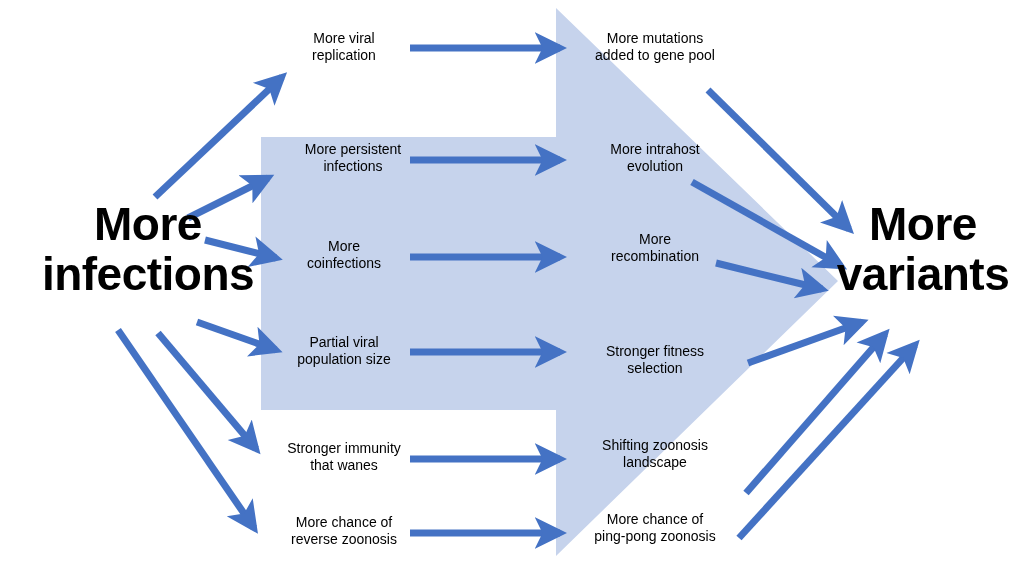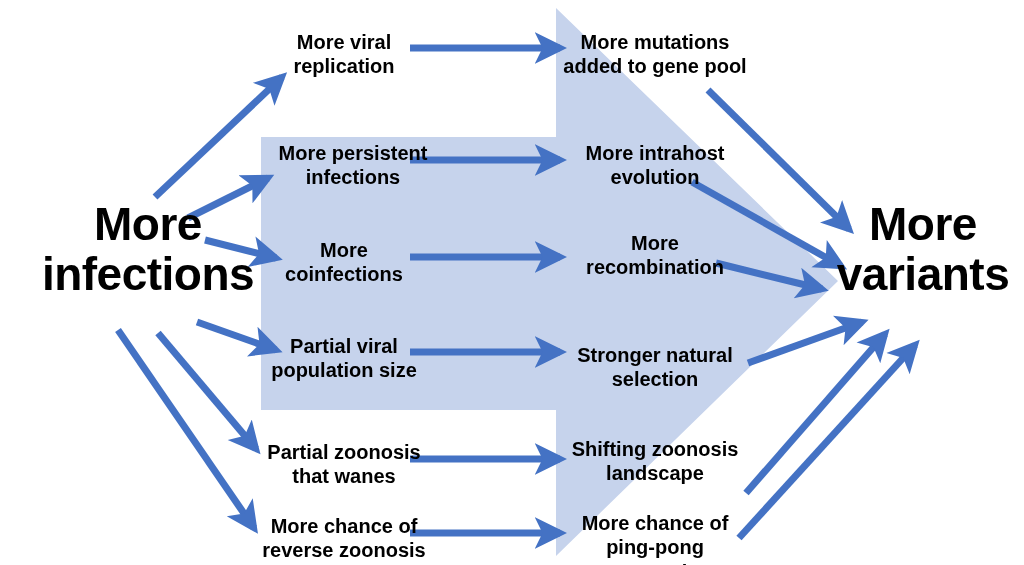--- a/index.html
+++ b/index.html
@@ -14,22 +14,22 @@
     position:absolute;
     font-weight:bold;
     font-size:46px;
     line-height:1.08;
     text-align:center;
     letter-spacing:-0.5px;
     white-space:pre-line;
   }
   .node{
     position:absolute;
-    font-weight:bold;
-    font-size:20px;
+    font-weight:normal;
+    font-size:14px;
     line-height:1.22;
     text-align:center;
     white-space:pre-line;
   }
 </style>
 </head>
 <body>
 
 <div id="stage">
 
@@ -74,31 +74,31 @@
 variants</div>
 
   <div class="node" style="left:258px;top:30px;width:172px;">More viral
 replication</div>
   <div class="node" style="left:267px;top:141px;width:172px;text-align:center;">More persistent
 infections</div>
   <div class="node" style="left:258px;top:238px;width:172px;">More
 coinfections</div>
   <div class="node" style="left:258px;top:334px;width:172px;">Partial viral
 population size</div>
-  <div class="node" style="left:258px;top:440px;width:172px;">Partial zoonosis
+  <div class="node" style="left:258px;top:440px;width:172px;">Stronger immunity
 that wanes</div>
   <div class="node" style="left:258px;top:514px;width:172px;">More chance of
 reverse zoonosis</div>
 
   <div class="node" style="left:562px;top:141px;width:186px;">More intrahost
 evolution</div>
   <div class="node" style="left:562px;top:30px;width:186px;">More mutations
 added to gene pool</div>
   <div class="node" style="left:562px;top:231px;width:186px;">More
 recombination</div>
-  <div class="node" style="left:562px;top:343px;width:186px;">Stronger natural
+  <div class="node" style="left:562px;top:343px;width:186px;">Stronger fitness
 selection</div>
   <div class="node" style="left:562px;top:437px;width:186px;">Shifting zoonosis
 landscape</div>
   <div class="node" style="left:562px;top:511px;width:186px;">More chance of
 ping-pong zoonosis</div>
 
 </div>
 
 </body></html>

